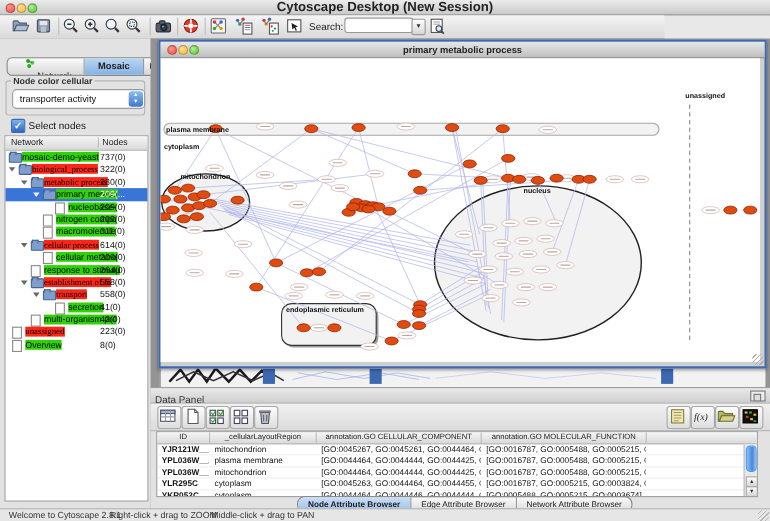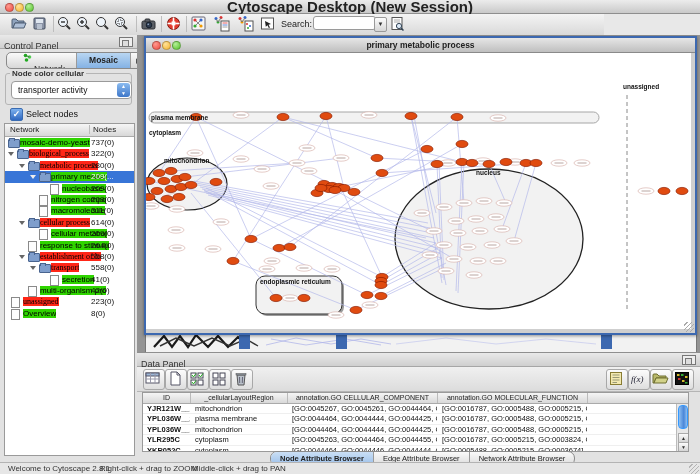--- a/index.html
+++ b/index.html
@@ -7,21 +7,21 @@
   .abs{position:absolute;}
   #app{position:relative;width:700px;height:474px;background:#e8e8e8;}
 
   
   #titlebar{left:0;top:0;width:700px;height:13px;
     background:linear-gradient(#ececec,#c9c9c9);border-bottom:1px solid #8e8e8e;}
   .tl{position:absolute;top:3px;width:7px;height:7px;border-radius:50%;border:1px solid rgba(0,0,0,.25);}
   .tl.r{background:radial-gradient(circle at 35% 30%,#ff9a90,#ee4b40);}
   .tl.y{background:radial-gradient(circle at 35% 30%,#ffe29a,#f5b52e);}
   .tl.g{background:radial-gradient(circle at 35% 30%,#b5f09a,#57c229);}
-  #title-text{width:100%;text-align:center;font-size:15px;font-weight:bold;color:#222;line-height:13px;}
+  #title-text{width:100%;text-align:center;font-size:12px;font-weight:bold;color:#222;line-height:13px;}
 
   
   #toolbar{left:0;top:14px;width:604px;height:21px;
     background:linear-gradient(#f4f4f4,#d9d9d9);border-bottom:1px solid #989898;}
   .tbtn{position:absolute;top:1px;width:19px;height:18px;}
   .tsep{position:absolute;top:2px;width:1px;height:16px;background:#bdbdbd;}
   #search-label{position:absolute;left:281px;top:5px;font-size:9px;color:#222;}
   #search-input{position:absolute;left:313px;top:2px;width:55px;height:12px;border:1px solid #9a9a9a;
     border-radius:3px;font-size:9px;padding:0 3px;background:#fff;}
   #search-arrow{position:absolute;left:374px;top:3px;width:11px;height:13px;background:linear-gradient(#fdfdfd,#d6d6d6);
@@ -251,24 +251,20 @@
           <rect x="3" y="2.5" width="10" height="12" fill="#fdfdfd" stroke="#555"></rect>
           <line x1="5" y1="5" x2="11" y2="5" stroke="#999" stroke-width=".8"></line>
           <line x1="5" y1="7" x2="11" y2="7" stroke="#999" stroke-width=".8"></line>
           <circle cx="10" cy="11" r="2.6" fill="#dce9f7" stroke="#345"></circle>
           <line x1="12" y1="13" x2="14.5" y2="15.5" stroke="#345" stroke-width="1.5"></line>
         </svg>
       </span>
   </div>
 
   <div class="abs" id="control-panel">
-    <div class="panel-head">
-      <span>Control Panel</span>
-      <span class="float-ico"></span>
-    </div>
     <div id="cp-tabs">
         <div class="cp-tab"><svg width="9" height="9" style="vertical-align:-1px">
             <circle cx="2.5" cy="2.5" r="1.8" fill="#2a2"></circle>
             <circle cx="6.5" cy="4" r="1.8" fill="#5c5"></circle>
             <circle cx="3.5" cy="7" r="1.8" fill="#2a2"></circle>
             <line x1="2.5" y1="2.5" x2="6.5" y2="4" stroke="#383"></line>
           </svg> Network</div>
         <div class="cp-tab sel">Mosaic</div>
         <div class="cp-tab-arrow">▶</div>
       </div>

